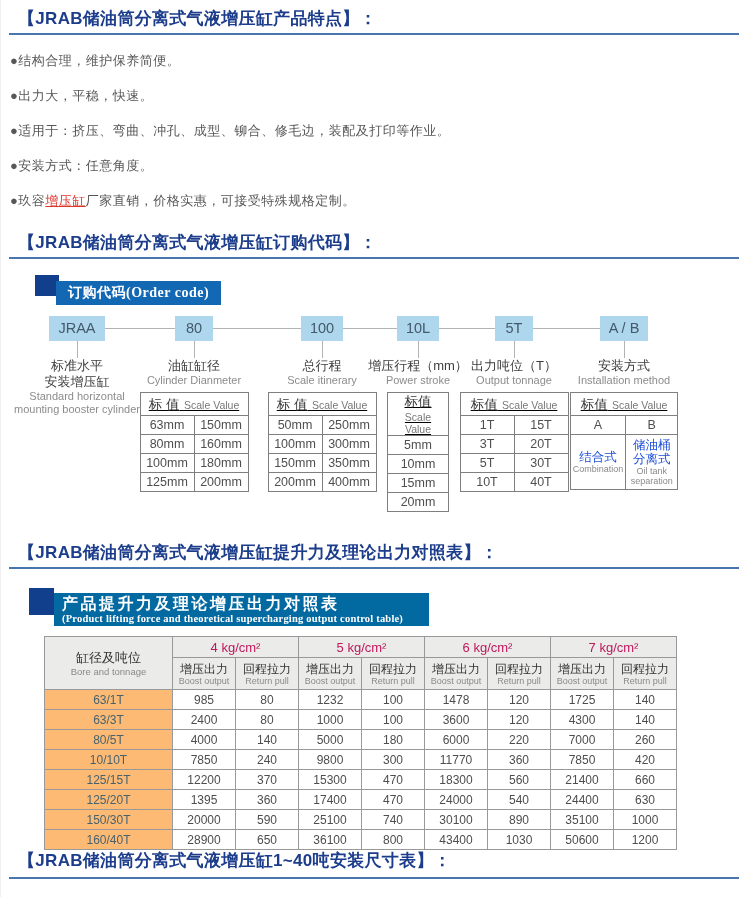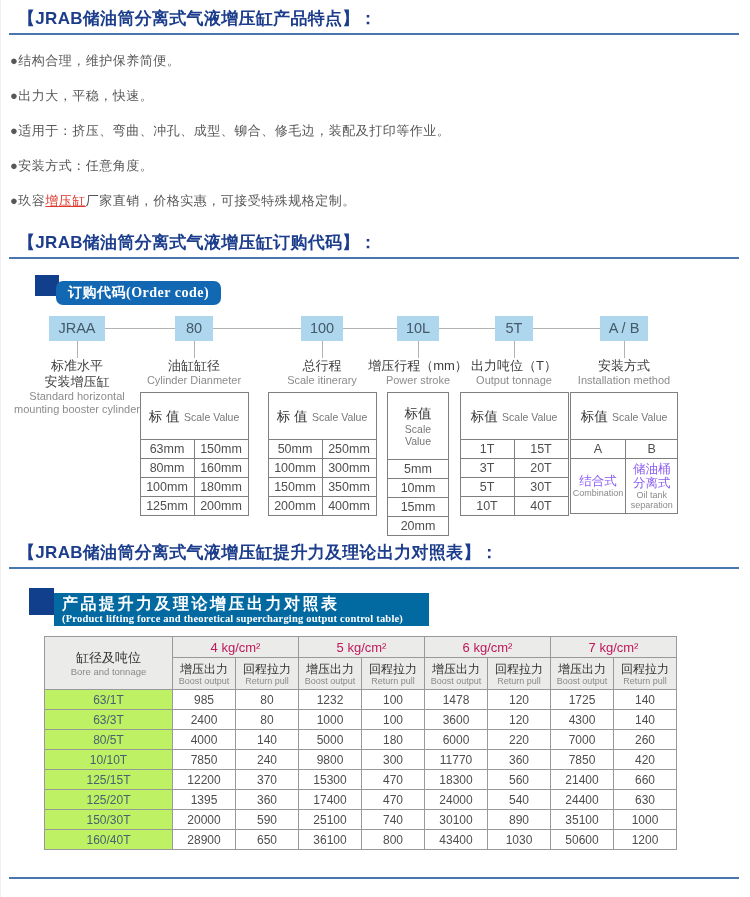--- a/index.html
+++ b/index.html
@@ -20,45 +20,45 @@
     position:absolute;left:9px;margin:0;font-size:13px;color:#575757;
     letter-spacing:.5px;white-space:nowrap;
   }
   .red-link{color:#e0392e;text-decoration:underline;cursor:pointer;}
   
   .oc-square{position:absolute;left:34px;top:275px;width:24px;height:21px;background:#123f8c;}
   .oc-banner{
     position:absolute;left:55px;top:281px;height:24px;line-height:24px;
     background:#1268b3;color:#fff;padding:0 12px;
     font-family:"Liberation Serif",serif;font-weight:bold;font-size:14px;letter-spacing:.5px;
-    white-space:nowrap;z-index:2;border-radius:7px;
+    white-space:nowrap;z-index:2;
   }
   
   .oc-line{position:absolute;left:76px;top:328px;width:547px;height:1px;background:#b3b3b3;}
   .oc-col{position:absolute;top:316px;width:170px;display:flex;flex-direction:column;align-items:center;}
   .oc-box{
     min-width:20px;height:25px;line-height:25px;padding:0 9px;
     background:#aed7ee;color:#44596a;font-size:14.5px;text-align:center;z-index:2;
   }
   .oc-stub{width:1px;height:17px;background:#b3b3b3;}
   .oc-cn{font-size:13px;color:#3d3d3d;line-height:16px;text-align:center;white-space:nowrap;}
   .oc-en{font-size:11px;color:#8c8c8c;line-height:13px;text-align:center;white-space:nowrap;}
   
   .st{border-collapse:collapse;margin-top:5px;background:#fff;}
   .st th,.st td{border:1px solid #7f7f7f;text-align:center;font-weight:normal;}
-  .st th{height:22px;padding:12px 3px;}
+  .st th{height:22px;padding:0 3px;text-decoration:underline;}
   .st td{height:18px;font-size:12.5px;color:#4f4f4f;padding:0 2px;}
   .hcn{font-size:13.5px;color:#333;}
   .hen{font-size:10.5px;color:#777;}
   .w49 td{width:49px;margin-left:44px;}
   .w56 td{width:56px;}
   .w47 td{width:47px;}
   .st .hdr-stack{height:33px;}
   .st .ab-desc{height:54px;vertical-align:middle;}
-  .ab-cn{font-size:12.5px;color:#8b5cf6;line-height:14px;}
+  .ab-cn{font-size:12.5px;color:#1d4ed8;line-height:14px;}
   .ab-en{font-size:9px;color:#8a8a8a;line-height:10px;}
   
   .pt-square{position:absolute;left:28px;top:588px;width:25px;height:27px;background:#123f8c;}
   .pt-banner{
     position:absolute;left:53px;top:593px;width:375px;height:33px;
     background:#0369a1;color:#fff;padding:1px 0 0 8px;box-sizing:border-box;z-index:2;
     font-family:"Liberation Serif",serif;font-weight:bold;
   }
   .pt-line1{font-size:16px;letter-spacing:2.5px;line-height:19px;white-space:nowrap;}
   .pt-line2{font-size:10.5px;letter-spacing:.2px;line-height:12px;white-space:nowrap;}
@@ -69,21 +69,21 @@
   }
   .ft th,.ft td{border:1px solid #999;text-align:center;overflow:hidden;}
   .ft thead th{background:#ebebe9;font-weight:normal;}
   .ft .grp{height:18px;font-size:13px;color:#be185d;margin-left:20px;}
   .ft .subh{height:29px;}
   .scn{display:block;font-size:12px;color:#333;line-height:14px;}
   .sen{display:block;font-size:9px;color:#8a8a8a;line-height:10px;}
   .ft .corner .ccn{display:block;font-size:13px;color:#333;line-height:16px;}
   .ft .corner .cen{display:block;font-size:9.5px;color:#8a8a8a;line-height:11px;}
   .ft tbody td{height:17px;font-size:12px;color:#4d4d4d;background:#fff;}
-  .ft tbody td.rowhead{background:#bef264;color:#47626f;}
+  .ft tbody td.rowhead{background:#fdba74;color:#47626f;}
 </style>
 </head>
 <body>
 
 <div class="page">
 
   <h2 class="sec-title" style="top:7px">【JRAB储油筒分离式气液增压缸产品特点】：</h2>
   <div class="rule" style="top:33px"></div>
 
   <p class="feature" style="top:52px">●结构合理，维护保养简便。</p>
@@ -434,15 +434,16 @@
           <td>36100</td>
           <td>800</td>
           <td>43400</td>
           <td>1030</td>
           <td>50600</td>
           <td>1200</td>
         </tr>
       </tbody>
   </table>
 
+  <h2 class="sec-title" style="top:849px">【JRAB储油筒分离式气液增压缸1~40吨安装尺寸表】：</h2>
   <div class="rule" style="top:877px"></div>
 
 </div>
 
 </body></html>

